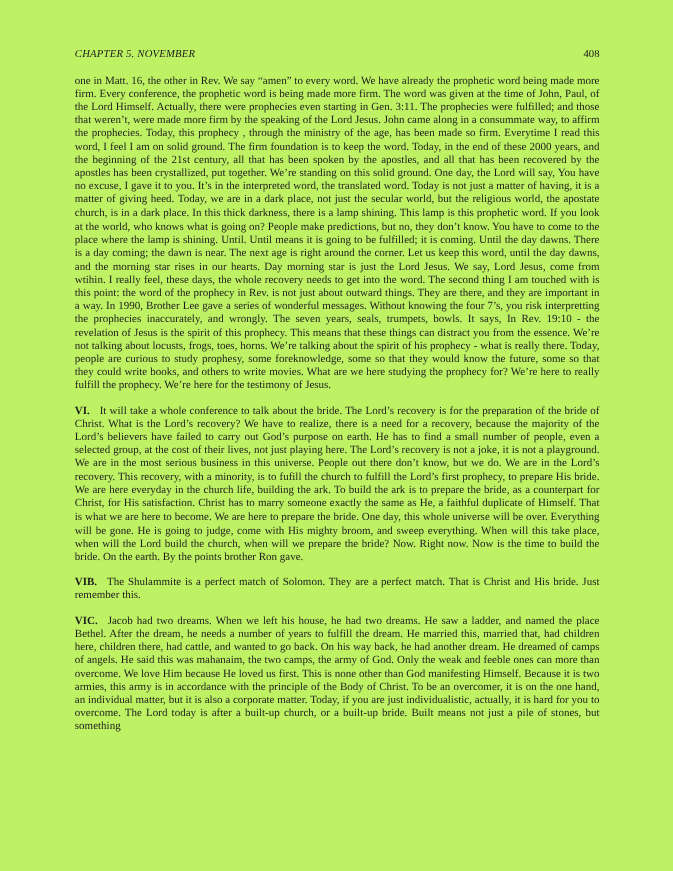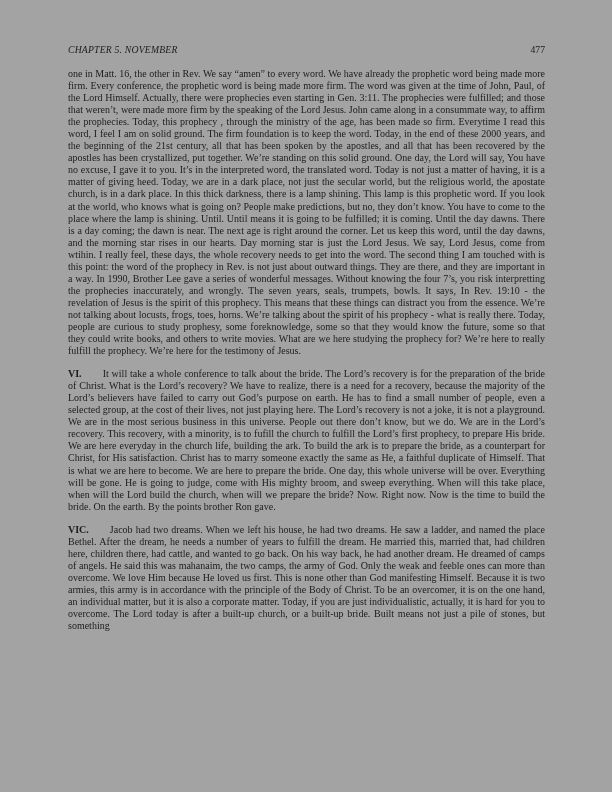--- a/index.html
+++ b/index.html
@@ -4,21 +4,21 @@
 <style>
   html, body {
     margin: 0;
     padding: 0;
     background: #ffffff;
   }
   .page {
     position: relative;
     width: 612px;
     height: 792px;
-    background: #a3a3a3;
+    background: #bef264;
     box-sizing: border-box;
     padding: 44px 67px 0 68px;
     font-family: "Liberation Serif", "DejaVu Serif", serif;
     color: #1c1c1c;
     overflow: hidden;
   }
   .header {
     display: flex;
     justify-content: space-between;
     align-items: baseline;
@@ -38,29 +38,30 @@
     line-height: 12.05px;
     text-align: justify;
     text-justify: inter-word;
   }
   .para {
     margin: 0 0 11px 0;
     padding: 0;
   }
   .plabel {
     font-weight: bold;
-    margin-right: 21px;
+    margin-right: 9px;
   }
 </style>
 </head>
 <body>
 
 <div class="page">
   <div class="header">
     <span class="header-left">CHAPTER 5.  NOVEMBER</span>
-    <span class="header-right">477</span>
+    <span class="header-right">408</span>
   </div>
   <div class="body-text">
       <p class="para">one in Matt. 16, the other in Rev. We say “amen” to every word. We have already the prophetic word being made more firm. Every conference, the prophetic word is being made more firm. The word was given at the time of John, Paul, of the Lord Himself. Actually, there were prophecies even starting in Gen. 3:11. The prophecies were fulfilled; and those that weren’t, were made more firm by the speaking of the Lord Jesus. John came along in a consummate way, to affirm the prophecies. Today, this prophecy , through the ministry of the age, has been made so firm. Everytime I read this word, I feel I am on solid ground. The firm foundation is to keep the word. Today, in the end of these 2000 years, and the beginning of the 21st century, all that has been spoken by the apostles, and all that has been recovered by the apostles has been crystallized, put together. We’re standing on this solid ground. One day, the Lord will say, You have no excuse, I gave it to you. It’s in the interpreted word, the translated word. Today is not just a matter of having, it is a matter of giving heed. Today, we are in a dark place, not just the secular world, but the religious world, the apostate church, is in a dark place. In this thick darkness, there is a lamp shining. This lamp is this prophetic word. If you look at the world, who knows what is going on? People make predictions, but no, they don’t know. You have to come to the place where the lamp is shining. Until. Until means it is going to be fulfilled; it is coming. Until the day dawns. There is a day coming; the dawn is near. The next age is right around the corner. Let us keep this word, until the day dawns, and the morning star rises in our hearts. Day morning star is just the Lord Jesus. We say, Lord Jesus, come from wtihin. I really feel, these days, the whole recovery needs to get into the word. The second thing I am touched with is this point: the word of the prophecy in Rev. is not just about outward things. They are there, and they are important in a way. In 1990, Brother Lee gave a series of wonderful messages. Without knowing the four 7’s, you risk interpretting the prophecies inaccurately, and wrongly. The seven years, seals, trumpets, bowls. It says, In Rev. 19:10 - the revelation of Jesus is the spirit of this prophecy. This means that these things can distract you from the essence. We’re not talking about locusts, frogs, toes, horns. We’re talking about the spirit of his prophecy - what is really there. Today, people are curious to study prophesy, some foreknowledge, some so that they would know the future, some so that they could write books, and others to write movies. What are we here studying the prophecy for? We’re here to really fulfill the prophecy. We’re here for the testimony of Jesus.</p>
       <p class="para"><b class="plabel">VI.</b>It will take a whole conference to talk about the bride. The Lord’s recovery is for the preparation of the bride of Christ. What is the Lord’s recovery? We have to realize, there is a need for a recovery, because the majority of the Lord’s believers have failed to carry out God’s purpose on earth. He has to find a small number of people, even a selected group, at the cost of their lives, not just playing here. The Lord’s recovery is not a joke, it is not a playground. We are in the most serious business in this universe. People out there don’t know, but we do. We are in the Lord’s recovery. This recovery, with a minority, is to fufill the church to fulfill the Lord’s first prophecy, to prepare His bride. We are here everyday in the church life, building the ark. To build the ark is to prepare the bride, as a counterpart for Christ, for His satisfaction. Christ has to marry someone exactly the same as He, a faithful duplicate of Himself. That is what we are here to become. We are here to prepare the bride. One day, this whole universe will be over. Everything will be gone. He is going to judge, come with His mighty broom, and sweep everything. When will this take place, when will the Lord build the church, when will we prepare the bride? Now. Right now. Now is the time to build the bride. On the earth. By the points brother Ron gave.</p>
+      <p class="para"><b class="plabel">VIB.</b>The Shulammite is a perfect match of Solomon. They are a perfect match. That is Christ and His bride. Just remember this.</p>
       <p class="para"><b class="plabel">VIC.</b>Jacob had two dreams. When we left his house, he had two dreams. He saw a ladder, and named the place Bethel. After the dream, he needs a number of years to fulfill the dream. He married this, married that, had children here, children there, had cattle, and wanted to go back. On his way back, he had another dream. He dreamed of camps of angels. He said this was mahanaim, the two camps, the army of God. Only the weak and feeble ones can more than overcome. We love Him because He loved us first. This is none other than God manifesting Himself. Because it is two armies, this army is in accordance with the principle of the Body of Christ. To be an overcomer, it is on the one hand, an individual matter, but it is also a corporate matter. Today, if you are just individualistic, actually, it is hard for you to overcome. The Lord today is after a built-up church, or a built-up bride. Built means not just a pile of stones, but something</p>
     </div>
 </div>
 
 </body></html>

